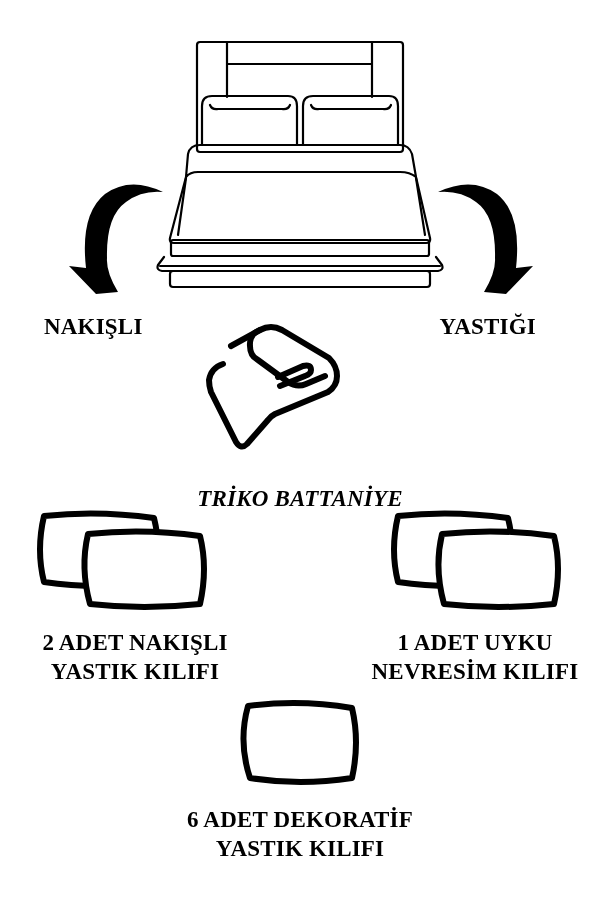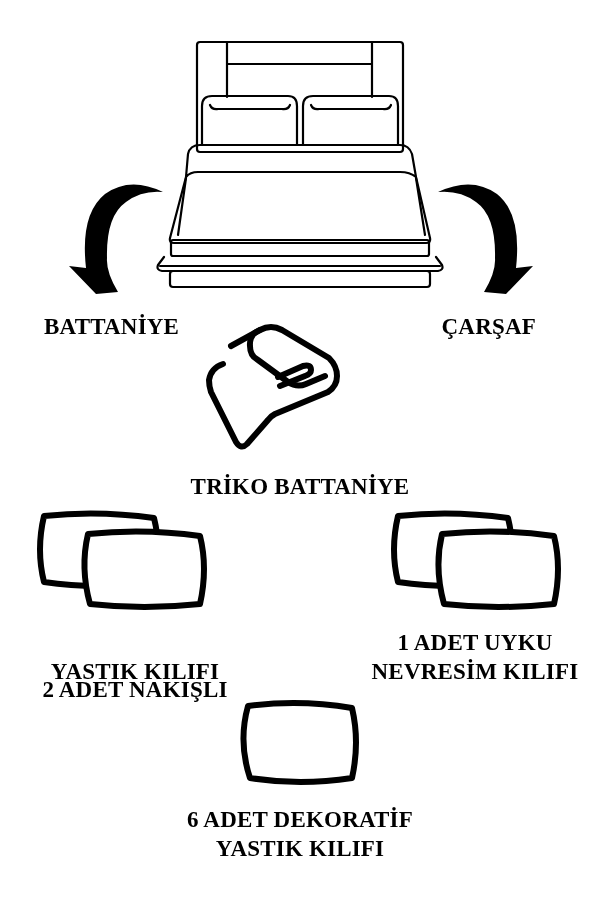--- a/index.html
+++ b/index.html
@@ -46,39 +46,39 @@
     <path d="M103 12 Q70 -4 45 14 Q20 34 26 88 L9 86 L36 114 L58 112 Q46 92 47 78 Q46 36 66 22 Q82 10 103 12 Z" fill="#000"></path>
   </svg>
 </div>
 
 <div class="abs" style="left:432px;top:180px;width:110px;height:120px;">
   <svg width="110" height="120" viewBox="0 0 110 120">
     <path d="M6 12 Q40 -4 65 14 Q90 34 84 88 L101 86 L74 114 L52 112 Q64 92 63 78 Q64 36 44 22 Q28 10 6 12 Z" fill="#000"></path>
   </svg>
 </div>
 
-<div class="label" style="left:44px;top:312px;width:150px;text-align:left;">BATTANİYE</div>
-<div class="label" style="left:406px;top:312px;width:130px;text-align:right;">ÇARŞAF</div>
+<div class="label" style="left:44px;top:312px;width:150px;text-align:left;">NAKIŞLI</div>
+<div class="label" style="left:406px;top:312px;width:130px;text-align:right;">YASTIĞI</div>
 
 <div class="abs" style="left:195px;top:320px;width:200px;height:140px;">
   <svg width="200" height="140" viewBox="0 0 200 140" fill="none" stroke="#000" stroke-width="6" stroke-linejoin="round" stroke-linecap="round">
     <path d="M28 44 Q16 48 14 60 Q14 66 16 72 L41 122 Q46 130 52 124 L73 100 Q76 96 80 94 L133 72 Q142 66 142 56 Q142 46 134 38 L87 10 Q76 4 65 10 L36 26"></path>
     <path d="M65 10 Q54 14 55 26 Q55 36 63 40 L93 62 Q102 68 111 64 L130 56"></path>
     <path d="M83 57 L108 46 Q116 44 116 50 Q116 54 110 56 L85 66"></path>
   </svg>
 </div>
-<div class="label" style="left:150px;top:472px;width:300px;">TRİKO BATTANİYE</div>
+<div class="label" style="left:150px;top:484px;width:300px;font-style:italic;">TRİKO BATTANİYE</div>
 
 <div class="abs" style="left:38px;top:510px;width:170px;height:108px;">
   <svg width="170" height="108" viewBox="0 0 170 108" fill="#fff" stroke="#000" stroke-linejoin="round">
     <path d="M6 6 Q60 0 116 8 Q124 40 116 72 Q60 80 6 72 Q-2 40 6 6 Z" stroke-width="6"></path>
     <path d="M50 24 Q106 18 162 26 Q170 58 162 94 Q106 100 52 94 Q42 58 50 24 Z" stroke-width="6"></path>
   </svg>
 </div>
-<div class="label" style="left:10px;top:628px;width:250px;margin-top:47px;">2 ADET NAKIŞLI</div>
+<div class="label" style="left:10px;top:628px;width:250px;">2 ADET NAKIŞLI</div>
 <div class="label" style="left:10px;top:657px;width:250px;">YASTIK KILIFI</div>
 
 <div class="abs" style="left:392px;top:510px;width:170px;height:108px;">
   <svg width="170" height="108" viewBox="0 0 170 108" fill="#fff" stroke="#000" stroke-linejoin="round">
     <path d="M6 6 Q60 0 116 8 Q124 40 116 72 Q60 80 6 72 Q-2 40 6 6 Z" stroke-width="6"></path>
     <path d="M50 24 Q106 18 162 26 Q170 58 162 94 Q106 100 52 94 Q42 58 50 24 Z" stroke-width="6"></path>
   </svg>
 </div>
 <div class="label" style="left:350px;top:628px;width:250px;">1 ADET UYKU</div>
 <div class="label" style="left:350px;top:657px;width:250px;">NEVRESİM KILIFI</div>

